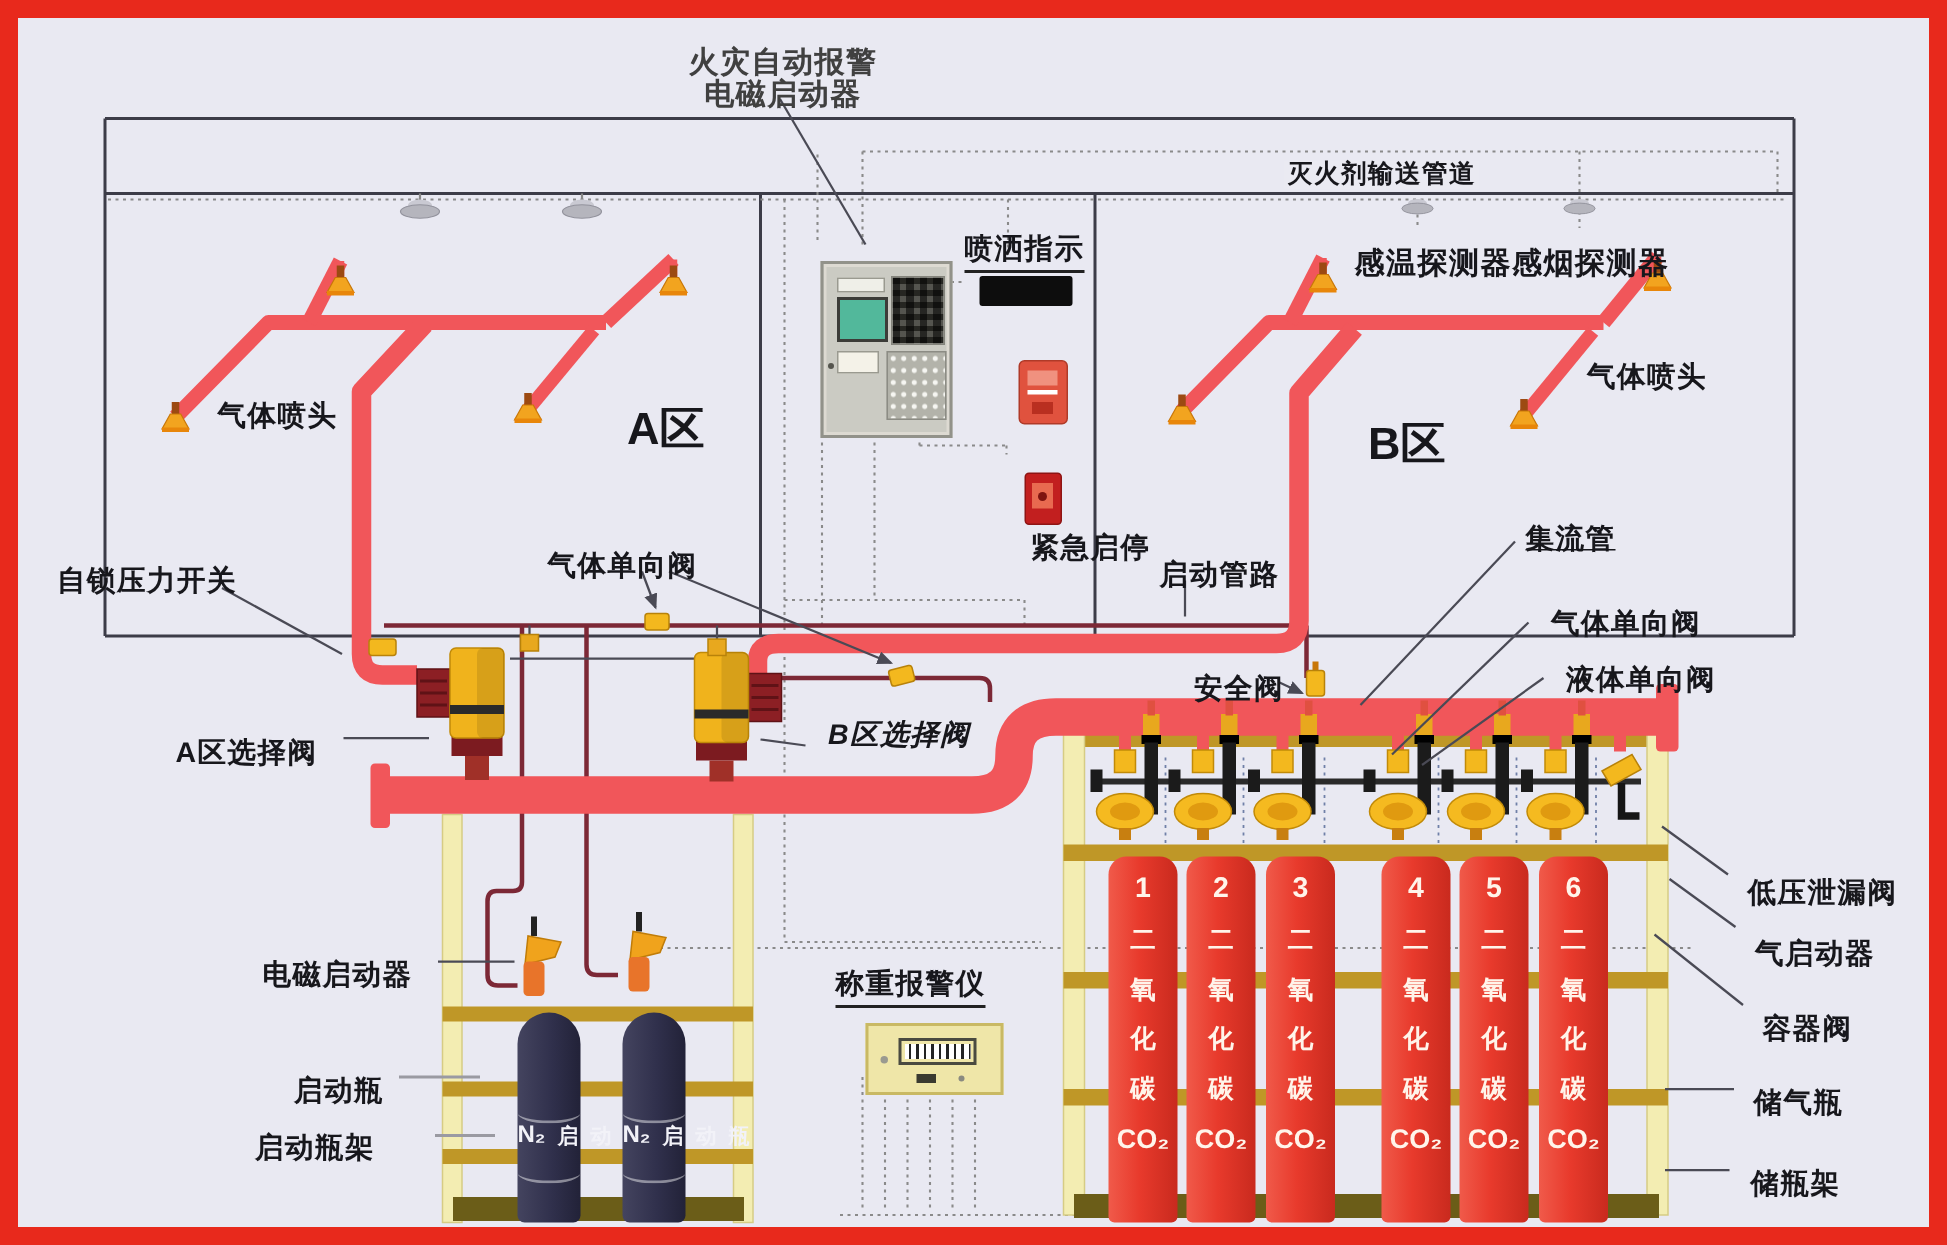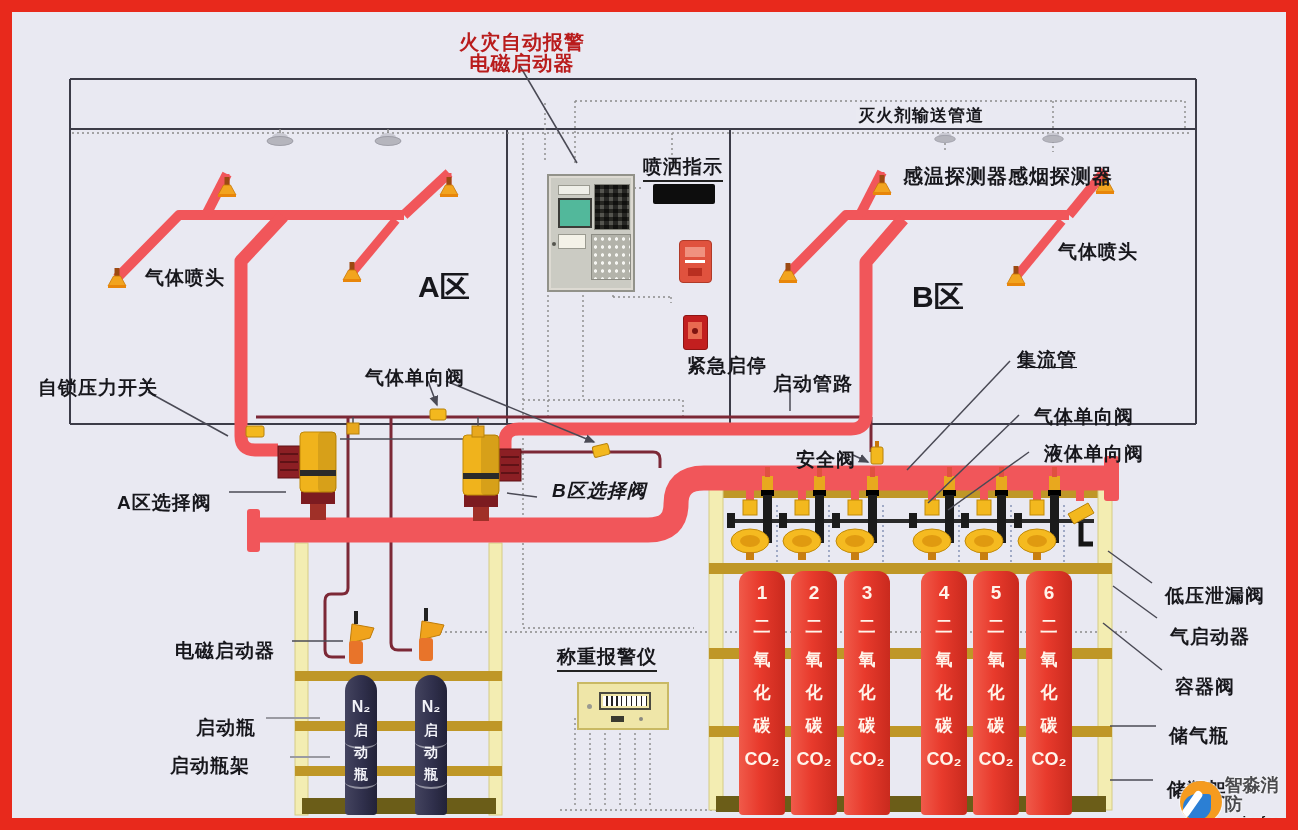--- a/index.html
+++ b/index.html
@@ -7,21 +7,21 @@
          border:12px solid #e8291c;box-sizing:border-box;overflow:hidden;
          font-family:"Liberation Sans","DejaVu Sans",sans-serif;}
   .layer{position:absolute;left:0;top:0;z-index:1;}
   .lbl{position:absolute;z-index:5;font-weight:700;font-size:19px;color:#17171c;
        white-space:nowrap;letter-spacing:1px;line-height:1.1;}
   .lbl.small{font-size:20px;}
   .lbl.mid{font-size:17px;background:rgba(233,233,242,.92);padding:0 2px;}
   .lbl.zone{font-size:30px;letter-spacing:0;}
   .lbl.underline{border-bottom:2px solid #222;padding-bottom:2px;}
   .title-lbl{position:absolute;z-index:5;width:160px;text-align:center;
-       font-weight:700;font-size:20px;color:#b91c1c;letter-spacing:1px;line-height:21px;}
+       font-weight:700;font-size:20px;color:#404040;letter-spacing:1px;line-height:21px;}
 
   
   .cpanel{position:absolute;left:535px;top:162px;width:88px;height:118px;z-index:4;
           background:#cbcbc3;border:2px solid #92928a;box-sizing:border-box;
           box-shadow:inset 0 0 0 2px #dddad2;}
   .cp-strip{position:absolute;left:9px;top:9px;width:30px;height:8px;background:#efefe8;border:1px solid #9a9a90;}
   .cp-screen{position:absolute;left:9px;top:22px;width:30px;height:26px;background:#52b89b;border:2px solid #3c3c38;}
   .cp-btns{position:absolute;left:45px;top:8px;width:34px;height:44px;
            background:repeating-linear-gradient(0deg,#3f3f38 0 4px,#8d8d84 4px 8px),
                       repeating-linear-gradient(90deg,#444 0 5px,#999 5px 9px);
@@ -48,23 +48,23 @@
   .cyl{position:absolute;top:559px;width:46px;height:244px;z-index:3;
        background:linear-gradient(90deg,#f05a4a,#e83a2c 45%,#c92a1e);
        border-radius:12px 12px 4px 4px;display:flex;flex-direction:column;align-items:center;
        padding-top:12px;box-sizing:border-box;gap:16px;}
   .cyl span{color:#fff4ea;line-height:1;}
   .cyl .num{font-size:19px;font-weight:700;}
   .cyl .ch{font-size:17px;font-weight:700;}
   .cyl .co2{font-size:18px;font-weight:700;}
 
   
-  .n2{position:absolute;top:663px;width:32px;height:140px;z-index:3;
+  .n2{position:absolute;top:663px;width:42px;height:140px;z-index:3;
       background:linear-gradient(90deg,#44445f,#30304c 55%,#222238);
-      border-radius:22px 22px 5px 5px;display:flex;flex-direction:column;align-items:center;
+      border-radius:22px 22px 5px 5px;display:flex;flex-direction:row;align-items:center;
       padding-top:24px;box-sizing:border-box;gap:8px;}
   .n2 span{color:#f2f2f8;line-height:1;font-weight:700;}
   .n2 .gas{font-size:16px;}
   .n2 .ch{font-size:14px;}
   .n2 .band{position:absolute;left:0;width:100%;height:12px;border:0;border-bottom:2px solid rgba(255,255,255,.45);
             border-radius:50%;}
 
   
   .weigher{position:absolute;left:565px;top:670px;width:92px;height:48px;z-index:4;
            background:#efe6a8;border:2px solid #c9b964;box-sizing:border-box;}
@@ -504,24 +504,14 @@
 </div>
 <div class="n2" style="left:403px;">
   <div class="band" style="top:60px;"></div>
   <div class="band" style="top:100px;"></div>
   <span class="gas">N₂</span>
   <span class="ch">启</span>
   <span class="ch">动</span>
   <span class="ch">瓶</span>
 </div>
 
-<div class="wm">
-  <div class="wm-logo">
-    <div class="wm-swirl"></div>
-    <div class="wm-slash"></div>
-  </div>
-  <div class="wm-text">
-    <span class="wm-name">智淼消防</span>
-    <span class="wm-site">zmjaxf.com</span>
-  </div>
-</div>
 
 </div>
 
 </body></html>

